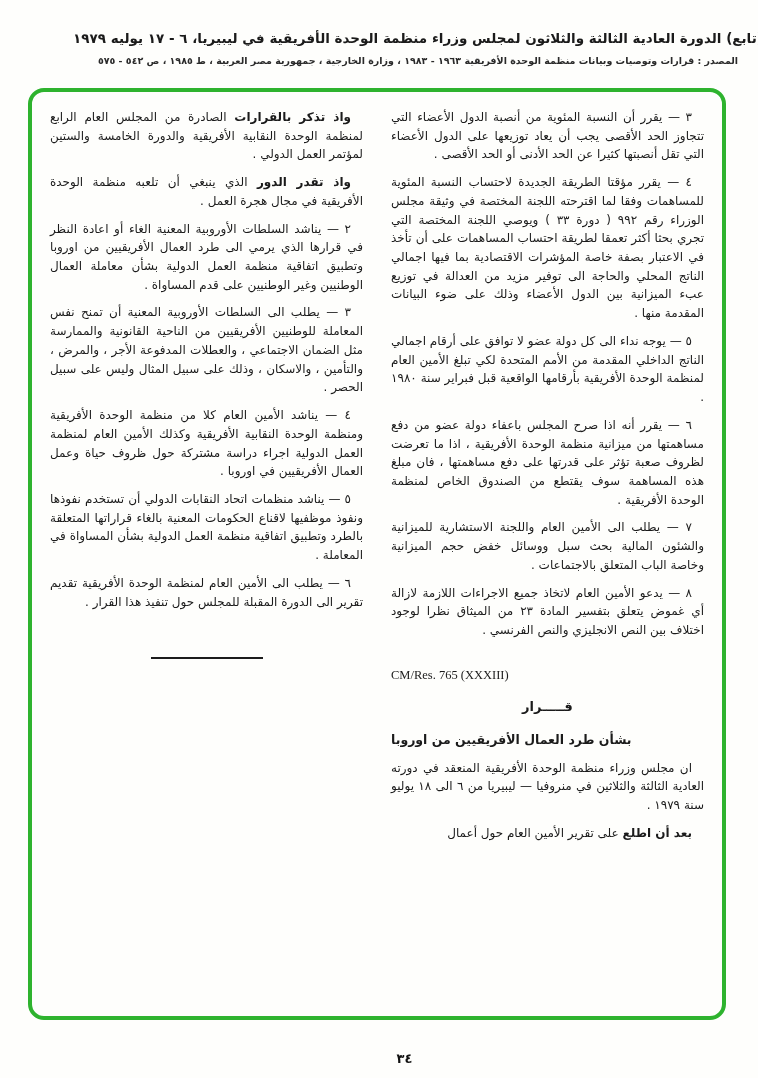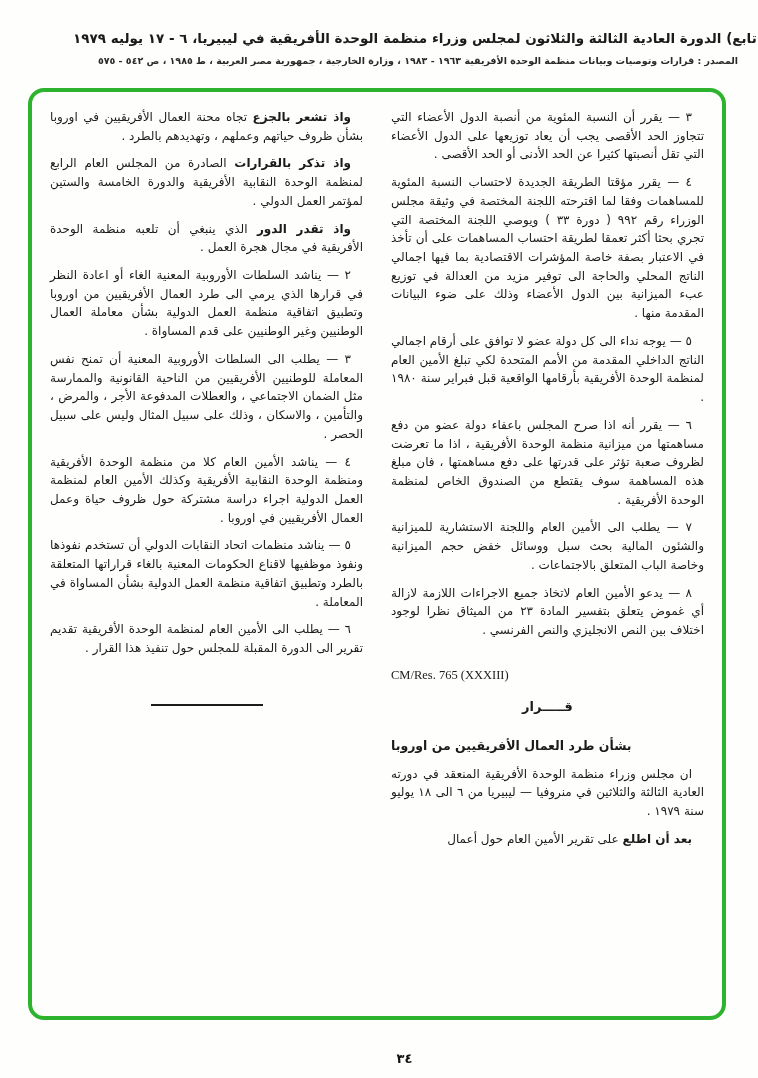--- a/index.html
+++ b/index.html
@@ -74,21 +74,21 @@
     direction: ltr;
     text-align: left;
     font-family: Liberation Serif, serif;
     font-size: 12.5px;
     margin: 28px 0 16px 0;
   }
   .res-title {
     text-align: center;
     font-weight: bold;
     font-size: 13px;
-    margin: 0 0 24px 0;
+    margin: 0 0 18px 0;
   }
   .res-subject {
     font-weight: bold;
     font-size: 12.5px;
     margin: 0 0 12px 0;
     text-indent: 24px;
     text-align: left;
   }
   
   .end-rule {
@@ -132,21 +132,20 @@
         <p class="para">٨ — يدعو الأمين العام لاتخاذ جميع الاجراءات اللازمة لازالة أي غموض يتعلق بتفسير المادة ٢٣ من الميثاق نظرا لوجود اختلاف بين النص الانجليزي والنص الفرنسي .</p>
 
         <p class="res-number">CM/Res. 765 (XXXIII)</p>
         <p class="res-title">قـــــرار</p>
         <p class="res-subject">بشأن طرد العمال الأفريقيين من اوروبا</p>
         <p class="para">ان مجلس وزراء منظمة الوحدة الأفريقية المنعقد في دورته العادية الثالثة والثلاثين في منروفيا — ليبيريا من ٦ الى ١٨ يوليو سنة ١٩٧٩ .</p>
         <p class="para"><b class="lead">بعد أن اطلع</b><span> على تقرير الأمين العام حول أعمال</span></p>
       </section>
 
       <section class="col">
-        <p class="para"><b class="lead">واذ تشعر بالجزع</b><span> تجاه محنة العمال الأفريقيين في اوروبا بشأن ظروف حياتهم وعملهم ، وتهديدهم بالطرد .</span></p>
         <p class="para"><b class="lead">واذ تذكر بالقرارات</b><span> الصادرة من المجلس العام الرابع لمنظمة الوحدة النقابية الأفريقية والدورة الخامسة والستين لمؤتمر العمل الدولي .</span></p>
         <p class="para"><b class="lead">واذ تقدر الدور</b><span> الذي ينبغي أن تلعبه منظمة الوحدة الأفريقية في مجال هجرة العمل .</span></p>
         <p class="para"><b class="lead"></b><span>٢ — يناشد السلطات الأوروبية المعنية الغاء أو اعادة النظر في قرارها الذي يرمي الى طرد العمال الأفريقيين من اوروبا وتطبيق اتفاقية منظمة العمل الدولية بشأن معاملة العمال الوطنيين وغير الوطنيين على قدم المساواة .</span></p>
         <p class="para"><b class="lead"></b><span>٣ — يطلب الى السلطات الأوروبية المعنية أن تمنح نفس المعاملة للوطنيين الأفريقيين من الناحية القانونية والممارسة مثل الضمان الاجتماعي ، والعطلات المدفوعة الأجر ، والمرض ، والتأمين ، والاسكان ، وذلك على سبيل المثال وليس على سبيل الحصر .</span></p>
         <p class="para"><b class="lead"></b><span>٤ — يناشد الأمين العام كلا من منظمة الوحدة الأفريقية ومنظمة الوحدة النقابية الأفريقية وكذلك الأمين العام لمنظمة العمل الدولية اجراء دراسة مشتركة حول ظروف حياة وعمل العمال الأفريقيين في اوروبا .</span></p>
         <p class="para"><b class="lead"></b><span>٥ — يناشد منظمات اتحاد النقابات الدولي أن تستخدم نفوذها ونفوذ موظفيها لاقناع الحكومات المعنية بالغاء قراراتها المتعلقة بالطرد وتطبيق اتفاقية منظمة العمل الدولية بشأن المساواة في المعاملة .</span></p>
         <p class="para"><b class="lead"></b><span>٦ — يطلب الى الأمين العام لمنظمة الوحدة الأفريقية تقديم تقرير الى الدورة المقبلة للمجلس حول تنفيذ هذا القرار .</span></p>
         <hr class="end-rule">
       </section>
 

